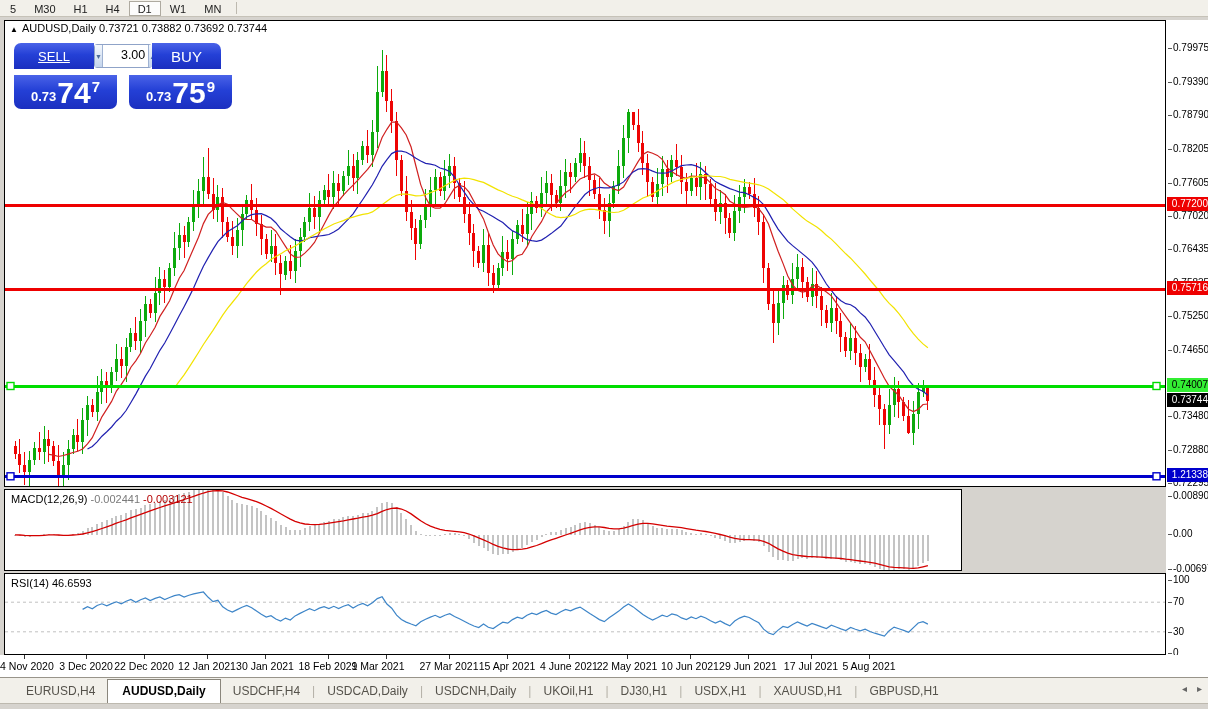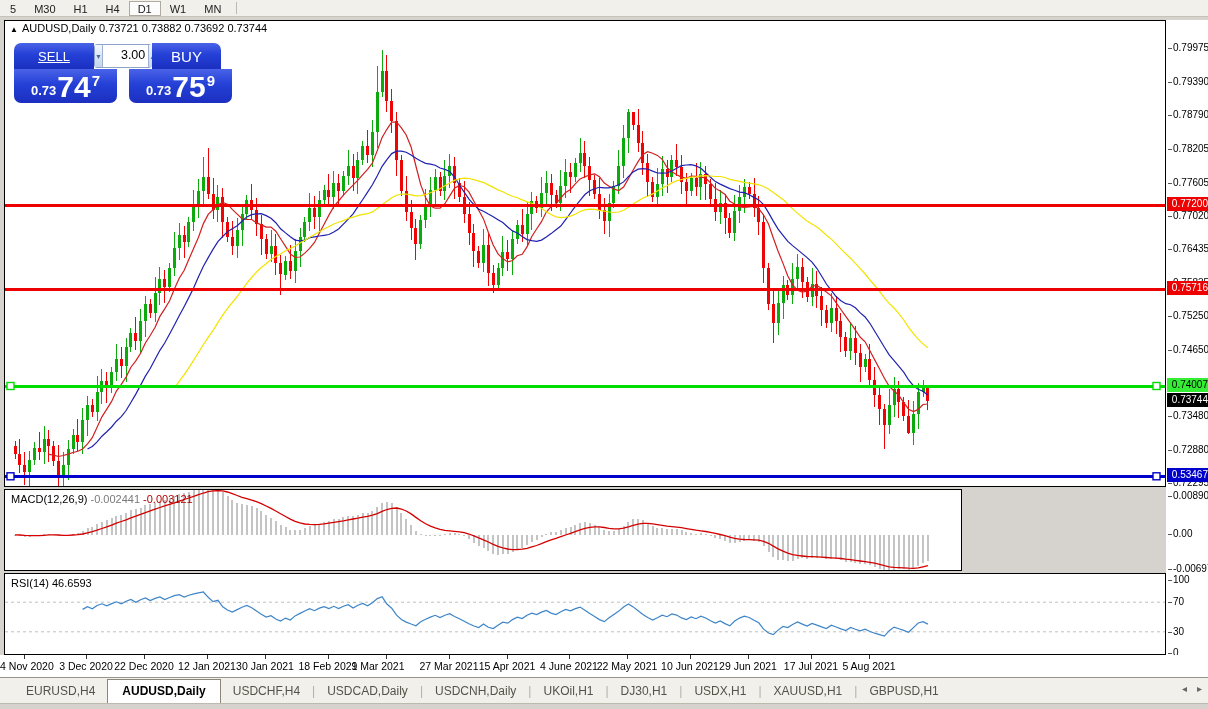--- a/index.html
+++ b/index.html
@@ -77,21 +77,21 @@
   width:58px; background:#fff; border:1px solid #8fa3c8; border-radius:3px;
   display:flex; align-items:stretch; margin:0 0; height:24px; align-self:center;
 }
 .spin-btn {
   width:15px; background:linear-gradient(#f4f8fd,#c3d4ec); color:#4a6a9a;
   font-size:7px; display:flex; align-items:center; justify-content:center; cursor:pointer;
 }
 .spin-btn.left  { border-right:1px solid #9fb2d2; }
 .spin-btn.right { border-left:1px solid #9fb2d2; }
 #vol-value { flex:1; font-size:12.5px; color:#000; text-align:right; padding:3px 3px 0 18px; }
-#trade-row2 { display:flex; gap:12px; margin-top:0; }
+#trade-row2 { display:flex; gap:12px; margin-top:6px; }
 .price-cell {
   flex:1; height:34px; border-radius:0 0 7px 7px; color:#fff;
   display:flex; align-items:flex-end; justify-content:center; padding-bottom:2px;
 }
 .price-small { font-size:13px; font-weight:bold; margin:0 1px 3px 0; }
 .price-big   { font-size:30px; font-weight:bold; line-height:28px; }
 .price-sup   { font-size:15px; font-weight:bold; margin:0 0 12px 1px; }
 
 #tab-bar {
   position:absolute; left:0; top:677px; width:1208px; height:26px;
@@ -776,21 +776,21 @@
       <div class="axis-lbl" style="top: 223px;">0.76435</div>
       <div class="axis-lbl" style="top: 257px;">0.75835</div>
       <div class="axis-lbl" style="top: 290px;">0.75250</div>
       <div class="axis-lbl" style="top: 324px;">0.74650</div>
       <div class="axis-lbl" style="top: 390px;">0.73480</div>
       <div class="axis-lbl" style="top: 424px;">0.72880</div>
       <div class="axis-lbl" style="top: 457px;">0.72295</div>
       <div class="axis-badge" style="top: 177px; background: rgb(238, 0, 0); color: rgb(255, 255, 255);">0.77200</div>
       <div class="axis-badge" style="top: 261px; background: rgb(238, 0, 0); color: rgb(255, 255, 255);">0.75716</div>
       <div class="axis-badge" style="top: 358px; background: rgb(51, 238, 51); color: rgb(0, 0, 0);">0.74007</div>
-      <div class="axis-badge" style="top: 448px; background: rgb(0, 0, 204); color: rgb(255, 255, 255);">0.53467</div>
+      <div class="axis-badge" style="top: 448px; background: rgb(0, 0, 204); color: rgb(255, 255, 255);">1.21338</div>
       <div class="axis-badge" style="top: 373px; background: rgb(0, 0, 0); color: rgb(255, 255, 255);">0.73744</div>
       <div class="axis-lbl" style="top: 470px;">0.008903</div>
       <div class="axis-lbl" style="top: 508px;">0.00</div>
       <div class="axis-lbl" style="top: 543px;">-0.00697</div>
       <div class="axis-lbl" style="top: 554px;">100</div>
       <div class="axis-lbl" style="top: 576px;">70</div>
       <div class="axis-lbl" style="top: 606px;">30</div>
       <div class="axis-lbl" style="top: 627px;">0</div>
     </div>
 

